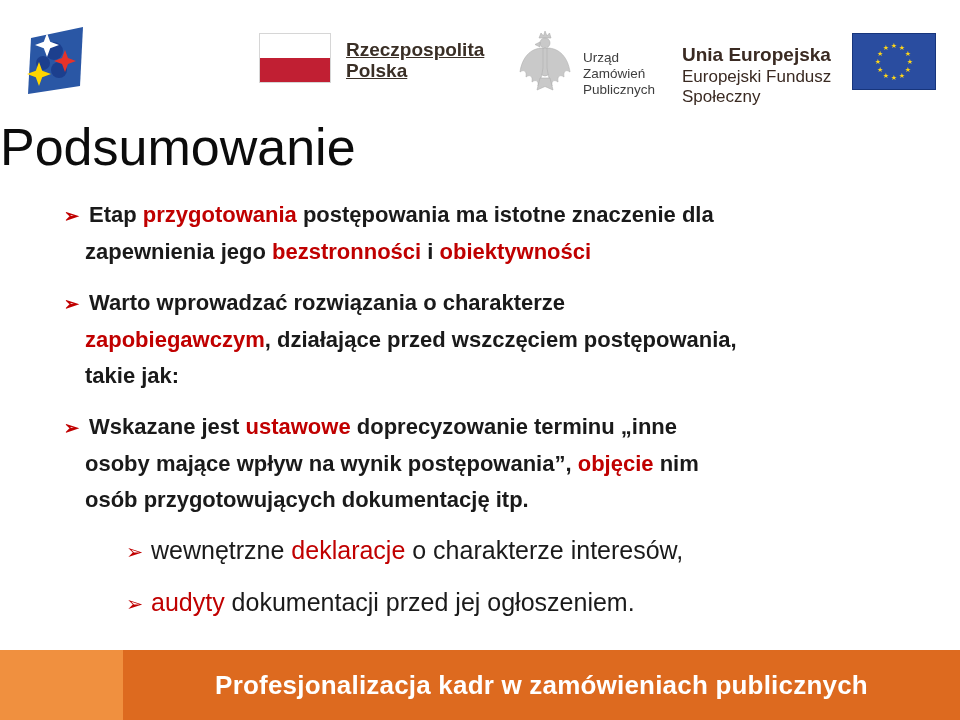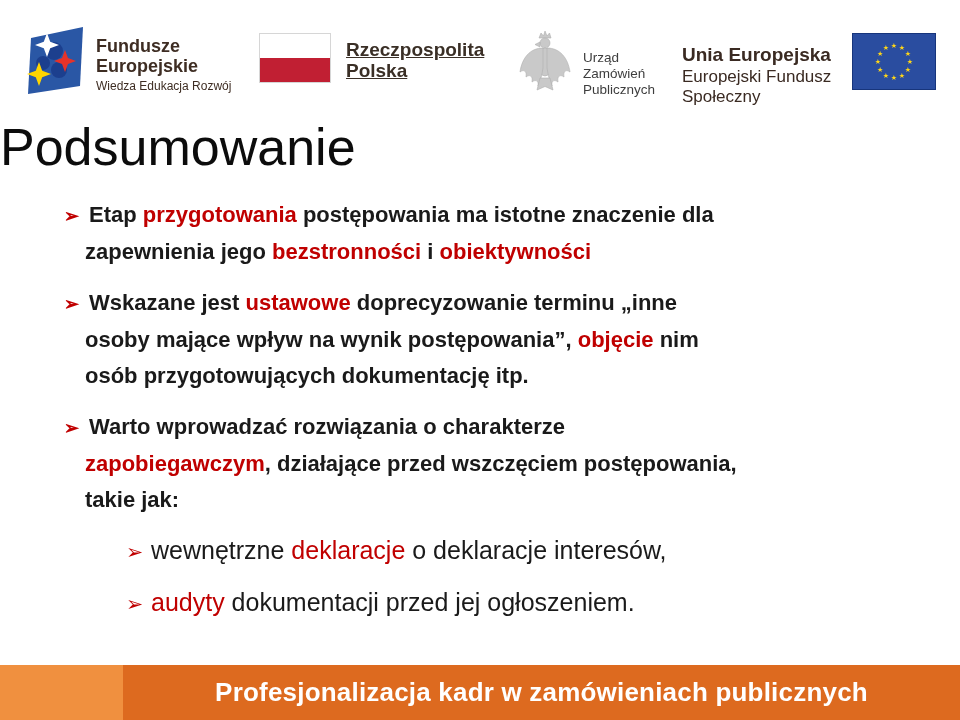--- a/index.html
+++ b/index.html
@@ -48,21 +48,21 @@
     color:var(--accent-red);font-size:0.82em;
   }
   .hl{color:var(--accent-red);}
   .sub-list{margin-top:12px;margin-left:62px;}
   p.sub{
     margin:0 0 16px 0;font-size:25px;line-height:34px;
     padding-left:27px;text-indent:-27px;
   }
 
   
-  .footer{position:absolute;left:0;bottom:0;width:100%;height:55px;display:flex;}
+  .footer{position:absolute;left:0;bottom:0;width:100%;height:70px;display:flex;}
   .footer-left{width:123px;background:var(--footer-orange-light);}
   .footer-main{
     flex:1;background:var(--footer-orange);
     display:flex;align-items:center;justify-content:center;
   }
   .footer-text{color:#ffffff;font-weight:bold;font-size:26px;letter-spacing:0.2px;}
 </style>
 </head>
 <body>
 
@@ -71,25 +71,20 @@
   <div class="logo fe">
     <svg width="62" height="72" viewBox="0 0 62 72">
       <polygon points="7,14 59,3 56,62 4,70" style="fill:var(--fe-blue)"></polygon>
       <circle cx="30" cy="27" r="9" style="fill:#1c3f8e"></circle>
       <circle cx="35" cy="46" r="8" style="fill:#1c3f8e"></circle>
       <circle cx="19" cy="39" r="7" style="fill:#1c3f8e"></circle>
       <path d="M0 -12 L3.2 -3.2 L12 0 L3.2 3.2 L0 12 L-3.2 3.2 L-12 0 L-3.2 -3.2 Z" transform="translate(23,21)" style="fill:#ffffff"></path>
       <path d="M0 -11 L3 -3 L11 0 L3 3 L0 11 L-3 3 L-11 0 L-3 -3 Z" transform="translate(41,37)" style="fill:#e63329"></path>
       <path d="M0 -12 L3.2 -3.2 L12 0 L3.2 3.2 L0 12 L-3.2 3.2 L-12 0 L-3.2 -3.2 Z" transform="translate(15,50)" style="fill:#ffd500"></path>
     </svg>
-    <div class="fe-text">
-      <div class="fe-l">Fundusze</div>
-      <div class="fe-l">Europejskie</div>
-      <div class="fe-sub">Wiedza Edukacja Rozwój</div>
-    </div>
   </div>
 
   <div class="logo rp">
     <div class="pl-flag">
       <div class="w"></div>
         <div class="r"></div>
     </div>
     <div class="rp-text">
       <div>Rzeczpospolita</div>
       <div>Polska</div>
@@ -138,26 +133,26 @@
       </g>
     </svg>
   </div>
 
   <h1 class="title">Podsumowanie</h1>
 
   <div class="content">
 
     <p class="bullet"><span class="arrow">➢</span><span>Etap </span><span class="hl">przygotowania</span><span> postępowania ma istotne znaczenie dla</span><br><span>zapewnienia jego </span><span class="hl">bezstronności</span><span> i </span><span class="hl">obiektywności</span></p>
 
+    <p class="bullet"><span class="arrow">➢</span><span>Warto wprowadzać rozwiązania o charakterze</span><br><span class="hl">zapobiegawczym</span><span>, działające przed wszczęciem postępowania,</span><br><span>takie jak:</span></p>
+
     <p class="bullet"><span class="arrow">➢</span><span>Wskazane jest </span><span class="hl">ustawowe</span><span> doprecyzowanie terminu „inne</span><br><span>osoby mające wpływ na wynik postępowania”, </span><span class="hl">objęcie</span><span> nim</span><br><span>osób przygotowujących dokumentację itp.</span></p>
 
-    <p class="bullet"><span class="arrow">➢</span><span>Warto wprowadzać rozwiązania o charakterze</span><br><span class="hl">zapobiegawczym</span><span>, działające przed wszczęciem postępowania,</span><br><span>takie jak:</span></p>
-
     <div class="sub-list">
-      <p class="sub"><span class="arrow">➢</span><span>wewnętrzne </span><span class="hl">deklaracje</span><span> o deklaracje interesów,</span></p>
+      <p class="sub"><span class="arrow">➢</span><span>wewnętrzne </span><span class="hl">deklaracje</span><span> o charakterze interesów,</span></p>
       <p class="sub"><span class="arrow">➢</span><span class="hl">audyty</span><span> dokumentacji przed jej ogłoszeniem.</span></p>
     </div>
 
   </div>
 
   <div class="footer">
     <div class="footer-left"></div>
     <div class="footer-main">
       <span class="footer-text">Profesjonalizacja kadr w zamówieniach publicznych</span>
     </div>

